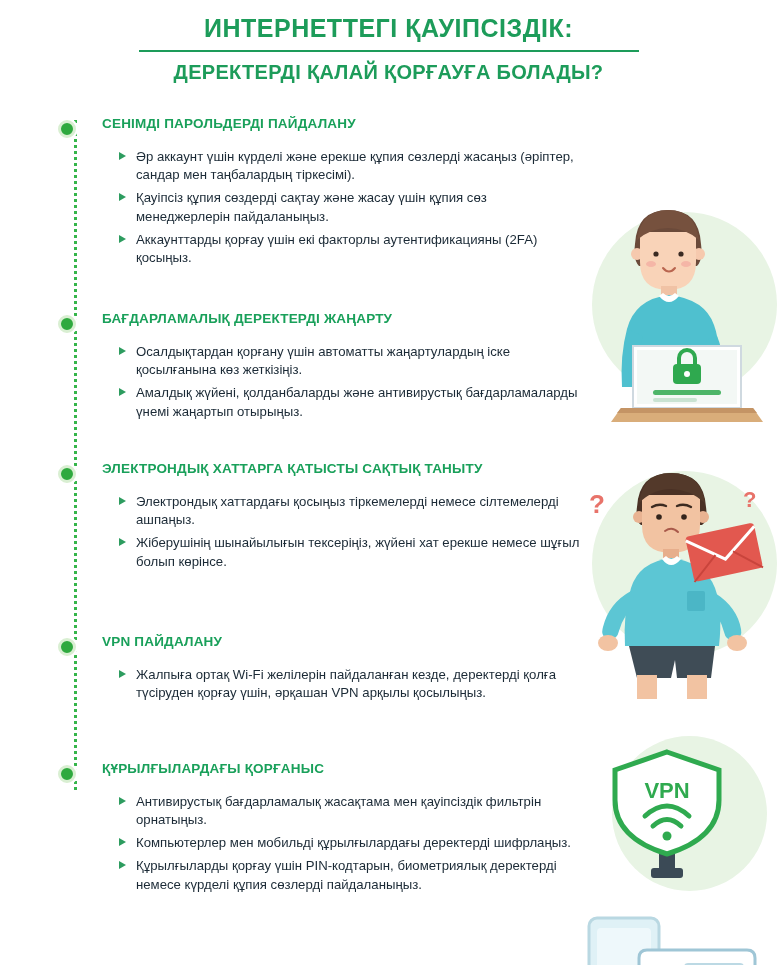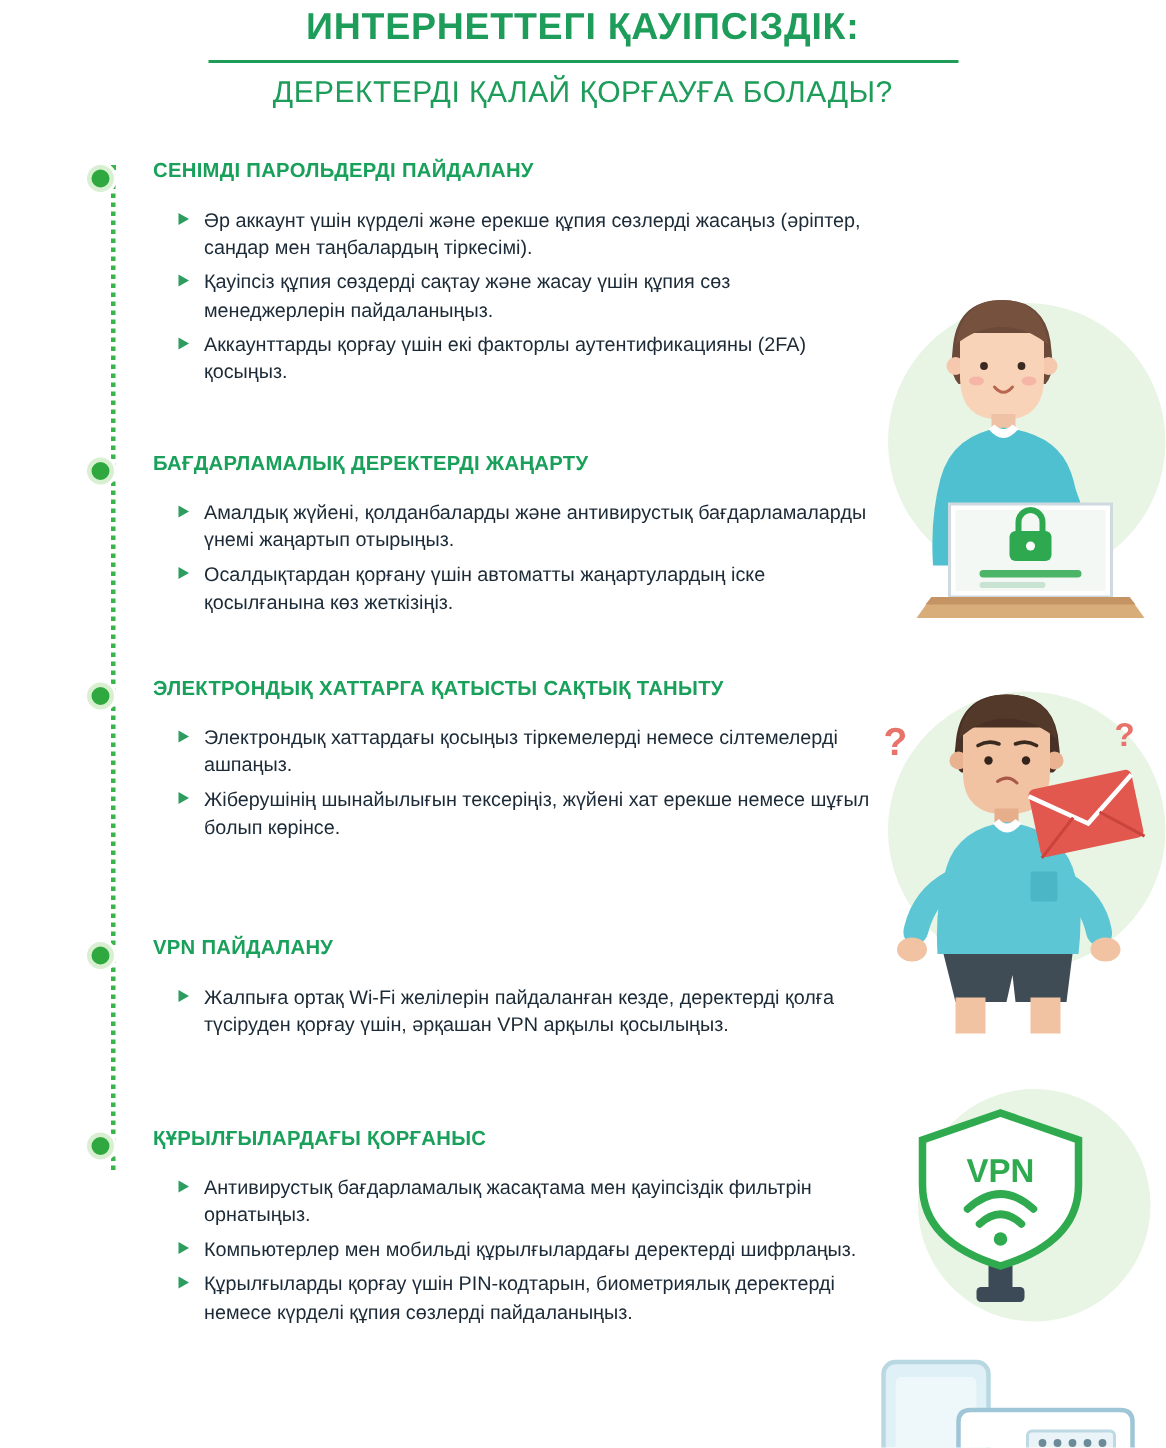--- a/index.html
+++ b/index.html
@@ -9,39 +9,39 @@
   }
   body {
     width: 777px; height: 965px;
     position: relative;
     font-family: "Liberation Sans", sans-serif;
     overflow: hidden;
   }
 
   
   .header {
-    padding: 4px 30px 0 30px;
+    padding: 14px 30px 0 30px;
     text-align: center;
   }
   .title-1 {
     font-size: 25px;
     font-weight: bold;
     letter-spacing: 0.5px;
     color: #1d9c5a;
     line-height: 1.15;
   }
   .title-rule {
     height: 2px;
     background: #1d9c5a;
     margin: 7px auto 8px auto;
     width: 500px;
   }
   .title-2 {
     font-size: 20px;
-    font-weight: normal;
+    font-weight: bold;
     letter-spacing: 0.3px;
     color: #1d9c5a;
     line-height: 1.2;
   }
 
   
   .content {
     position: relative;
     margin-top: 22px;
     height: 850px;
@@ -154,22 +154,22 @@
         <li><span class="tri"></span><span>Аккаунттарды қорғау үшін екі факторлы аутентификацияны (2FA) қосыңыз.</span></li>
       </ul>
     </div>
   </div>
 
   <div class="section" style="top:205px;">
     <div class="bullet-dot"></div>
     <div class="sec-body">
       <div class="sec-title">БАҒДАРЛАМАЛЫҚ ДЕРЕКТЕРДІ ЖАҢАРТУ</div>
       <ul class="items">
+        <li><span class="tri"></span><span>Осалдықтардан қорғану үшін автоматты жаңартулардың іске қосылғанына көз жеткізіңіз.</span></li>
         <li><span class="tri"></span><span>Амалдық жүйені, қолданбаларды және антивирустық бағдарламаларды үнемі жаңартып отырыңыз.</span></li>
-        <li><span class="tri"></span><span>Осалдықтардан қорғану үшін автоматты жаңартулардың іске қосылғанына көз жеткізіңіз.</span></li>
       </ul>
     </div>
   </div>
 
   <div class="section" style="top:355px;">
     <div class="bullet-dot"></div>
     <div class="sec-body">
       <div class="sec-title">ЭЛЕКТРОНДЫҚ ХАТТАРГА ҚАТЫСТЫ САҚТЫҚ ТАНЫТУ</div>
       <ul class="items">
         <li><span class="tri"></span><span>Электрондық хаттардағы қосыңыз тіркемелерді немесе сілтемелерді ашпаңыз.</span></li>

